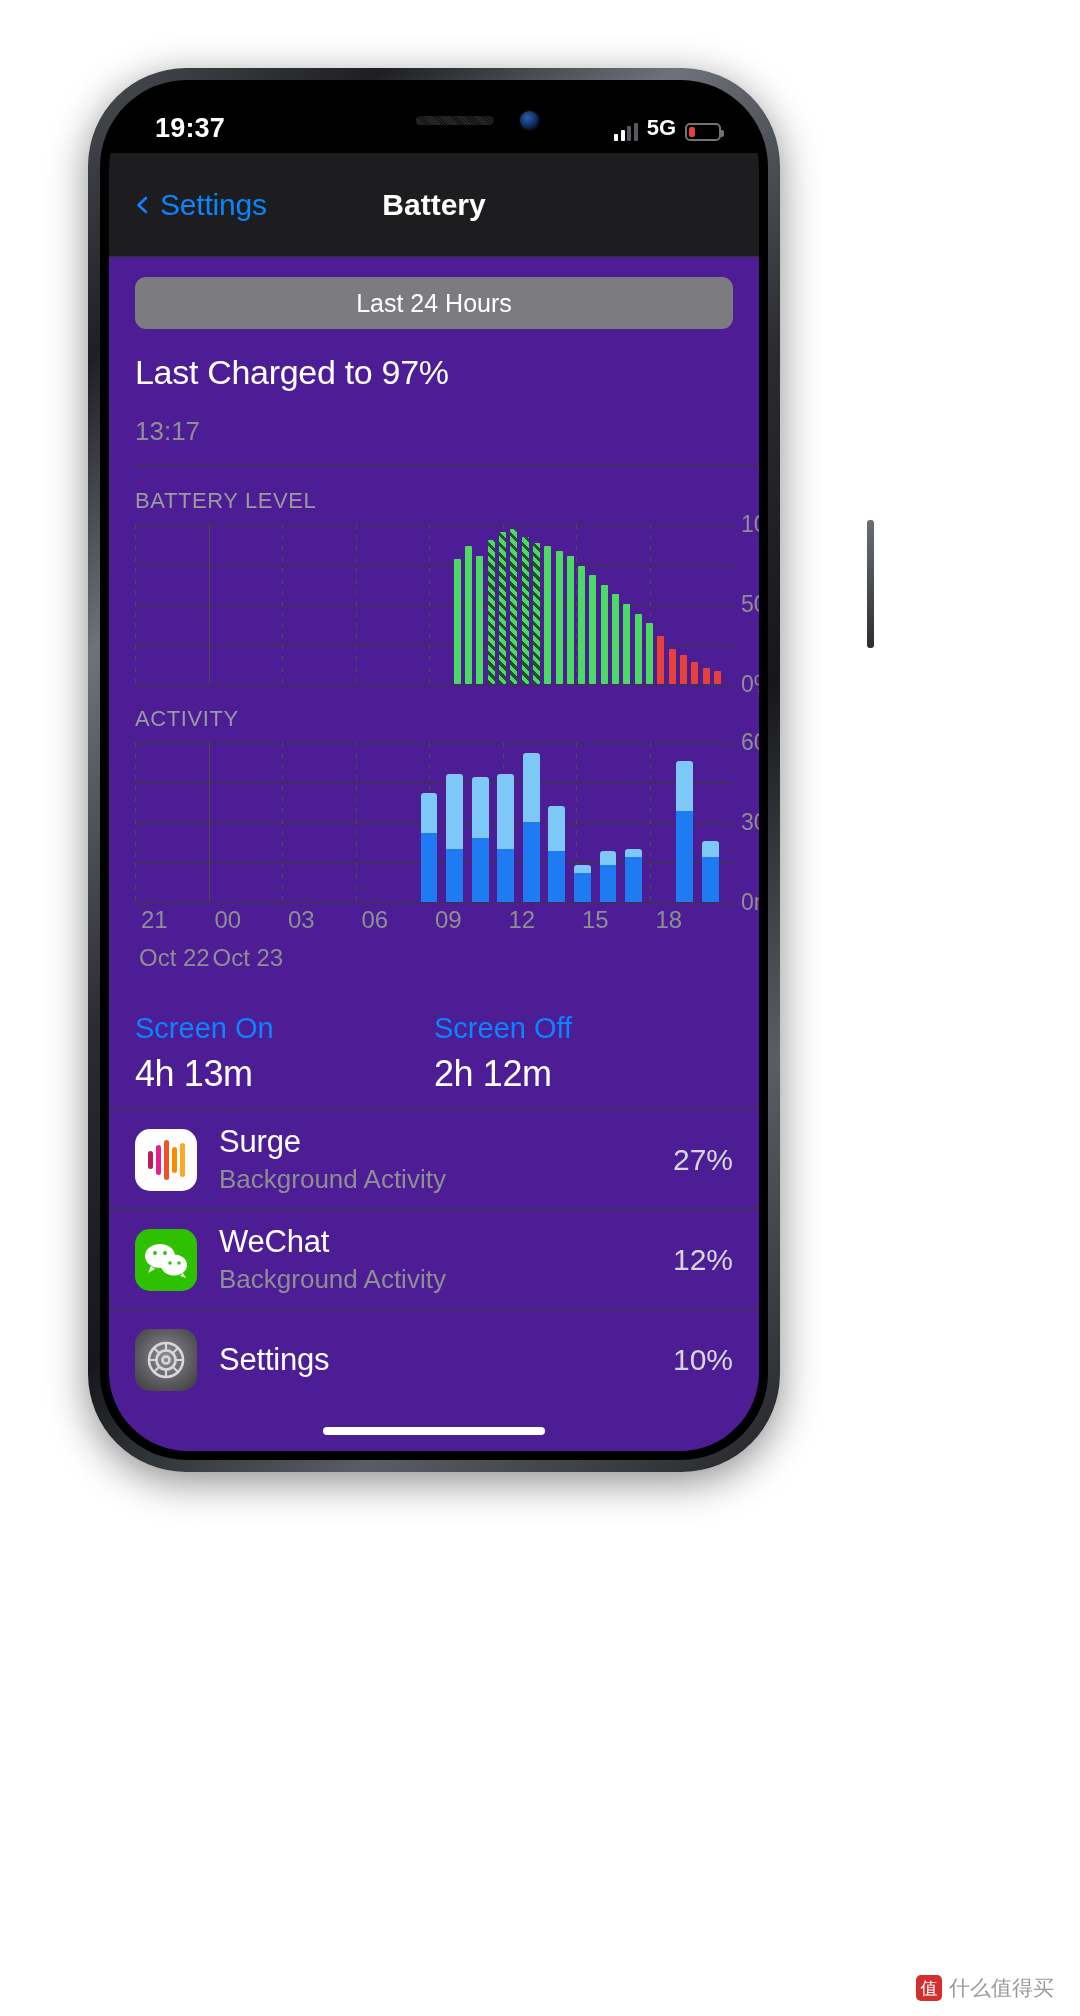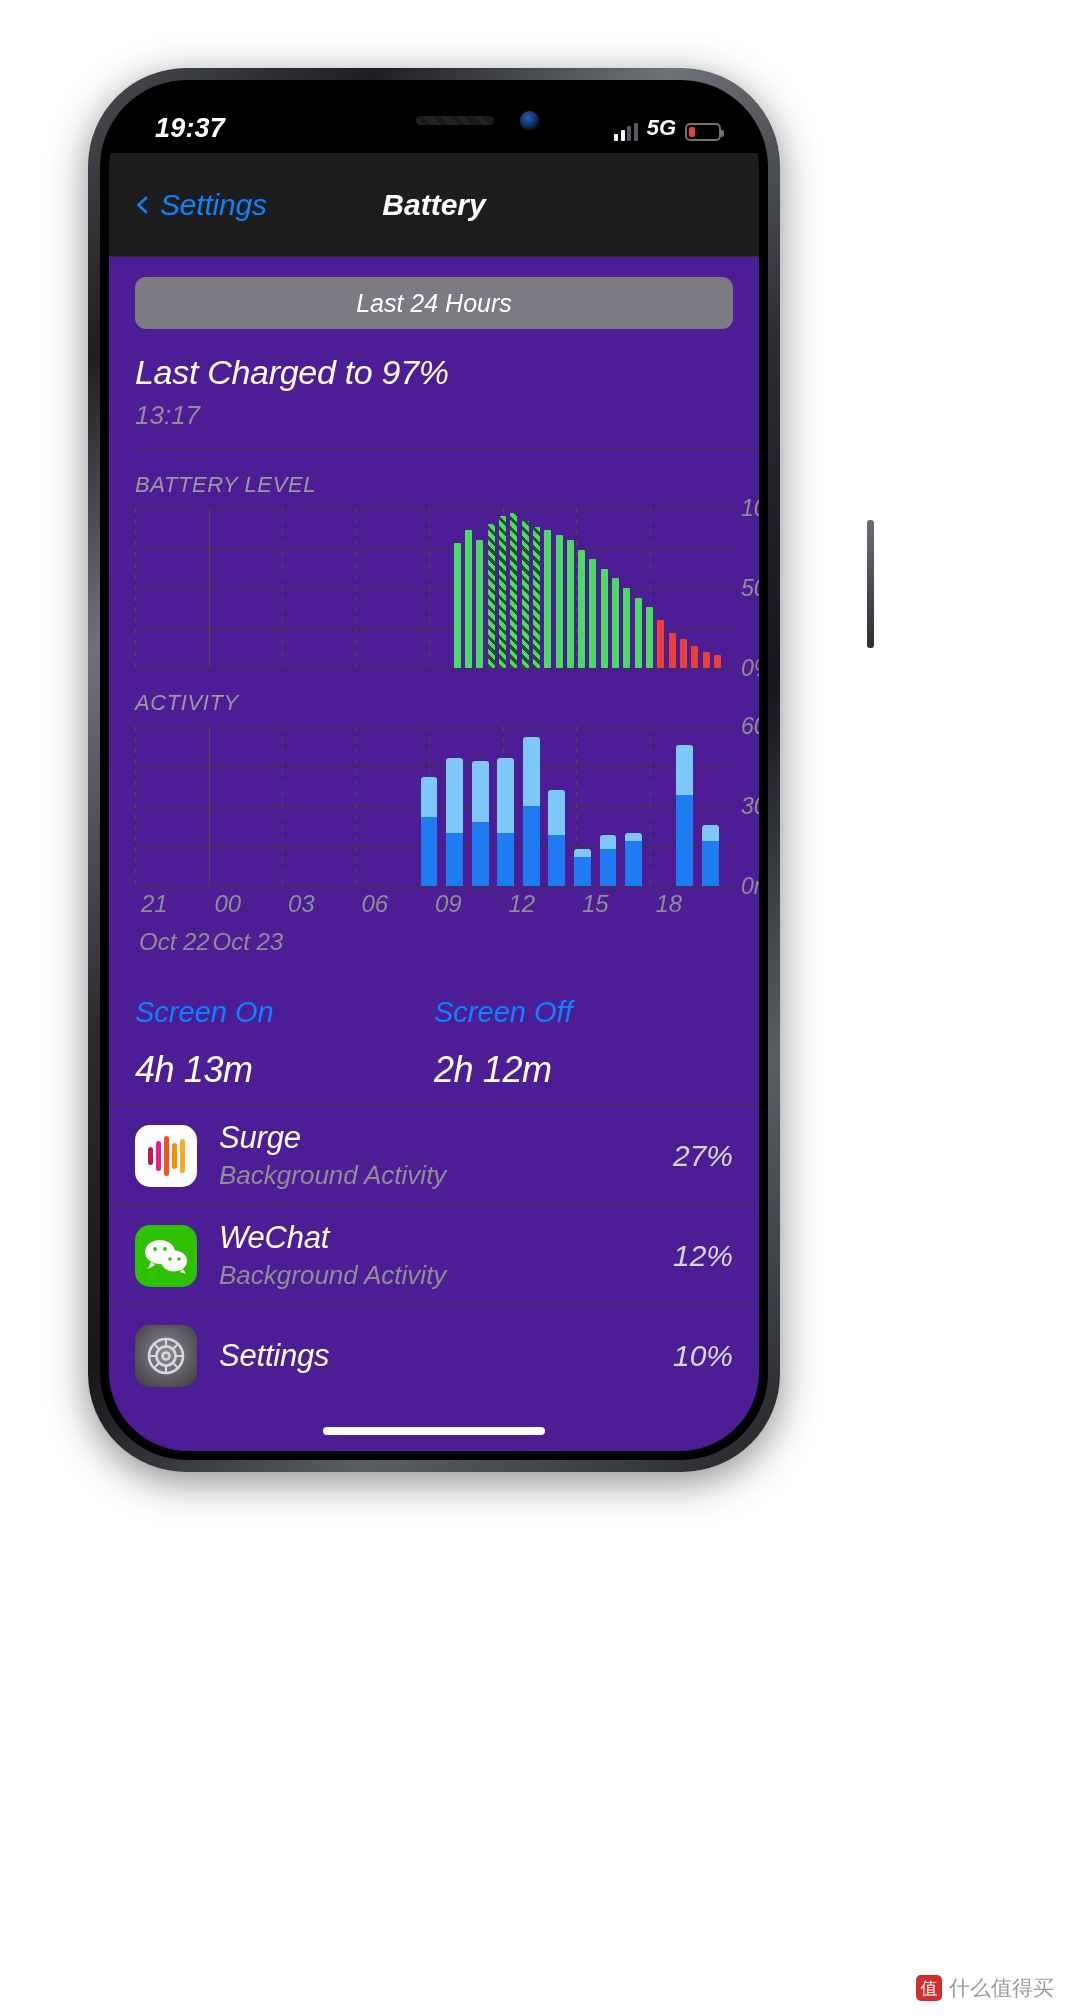--- a/index.html
+++ b/index.html
@@ -8,21 +8,20 @@
     font-family:"Liberation Sans", sans-serif; overflow:hidden; position:relative;
   }
 
   
   #phone-frame{
     position:absolute; left:88px; top:68px; width:692px; height:1404px;
     border-radius:98px;
     background:linear-gradient(135deg,#4a4d52 0%,#1d1f22 14%,#6f7379 28%,#2a2c30 46%,#15171a 62%,#5a5e64 80%,#232528 100%);
     padding:12px;
     box-shadow:0 10px 40px rgba(0,0,0,.45);
-    font-style:italic;
   }
   #phone-inner{
     width:100%; height:100%; border-radius:87px;
     background:#000; padding:9px;
   }
   #screen{
     position:relative; width:100%; height:100%; border-radius:79px;
     background:#000000; overflow:hidden;
   }
 
@@ -100,21 +99,21 @@
   #segmented{
     margin:20px 26px 0 26px; height:52px; border-radius:11px;
     background:#7c7c80; display:flex; align-items:center; justify-content:center;
     cursor:pointer;
   }
   #segmented-label{ color:#fff; font-size:25px; font-weight:500; }
 
   
   #charged-block{ padding:24px 26px 18px 26px; }
   #charged-title{ color:#fff; font-size:34px; letter-spacing:-.3px; }
-  #charged-time{ color:#8e8e93; font-size:26px; margin-top:8px; }
+  #charged-time{ color:#8e8e93; font-size:26px; margin-top:24px; }
 
   .divider{ height:1px; background:#3a3a3c; margin-left:26px; }
 
   .section-label{
     color:#9a9a9f; font-size:22px; letter-spacing:.6px;
     padding:22px 26px 10px 26px;
   }
 
   
   .chart-wrap{ position:relative; margin:0 26px; }
@@ -139,21 +138,21 @@
 
   .x-labels{ position:relative; height:42px; margin:0 26px; }
   .x-lab{ position:absolute; top:4px; color:#8e8e93; font-size:24px; }
   .date-labels{ position:relative; height:42px; margin:0 26px; }
   .date-lab{ position:absolute; top:0; color:#8e8e93; font-size:24px; }
 
   
   #screen-stats{ display:flex; padding:26px 26px 14px 26px; }
   .stat-col{ flex:1; }
   .stat-title{ color:#0a84ff; font-size:29px; }
-  .stat-val{ color:#fff; font-size:36px; margin-top:20px; letter-spacing:-.4px; }
+  .stat-val{ color:#fff; font-size:36px; margin-top:8px; letter-spacing:-.4px; }
 
   
   #usage-header{
     display:flex; align-items:baseline; justify-content:space-between;
     padding:22px 26px 12px 26px;
   }
   #usage-title{ color:#9a9a9f; font-size:23px; letter-spacing:.5px; }
   #show-activity{ color:#0a84ff; font-size:24px; letter-spacing:.3px; cursor:pointer; }
 
   

